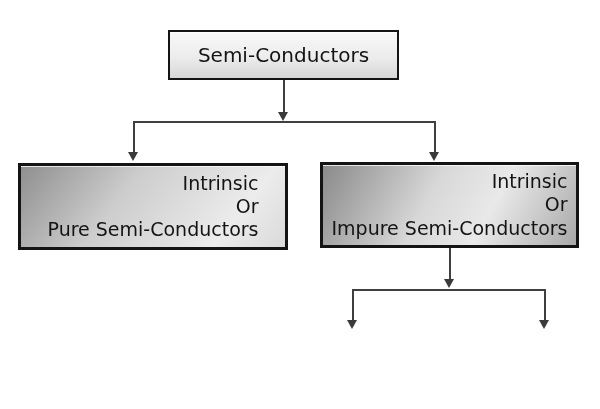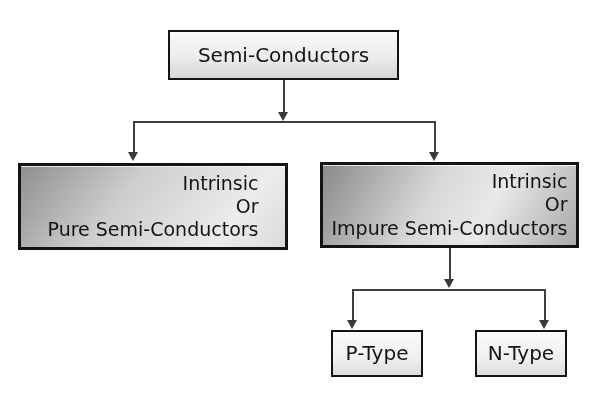--- a/index.html
+++ b/index.html
@@ -95,23 +95,21 @@
   <div class="node node-root">Semi-Conductors</div>
 
   <div class="node node-intrinsic">Intrinsic
 Or
 Pure Semi-Conductors</div>
 
   <div class="node node-extrinsic">Intrinsic
 Or
 Impure Semi-Conductors</div>
 
-  <div class="node node-small node-ptype">P-Type</div>
 
-  <div class="node node-small node-ntype">N-Type</div>
 
   <div class="vline c1-stem"></div>
   <div class="arrow-down c1-head"></div>
   <div class="hline c1-bar"></div>
 
   <div class="vline c1-left"></div>
   <div class="arrow-down c1-lhead"></div>
 
   <div class="vline c1-right"></div>
   <div class="arrow-down c1-rhead"></div>

